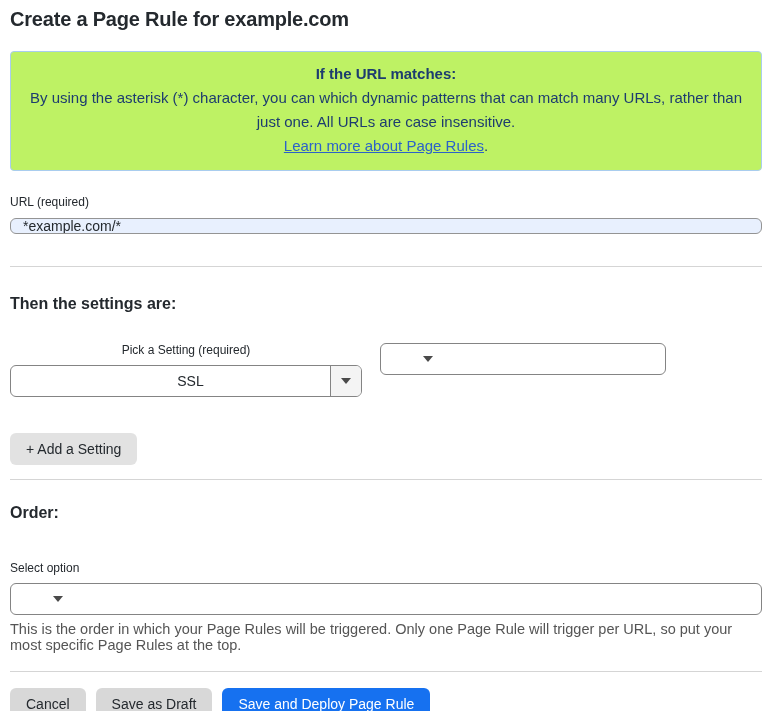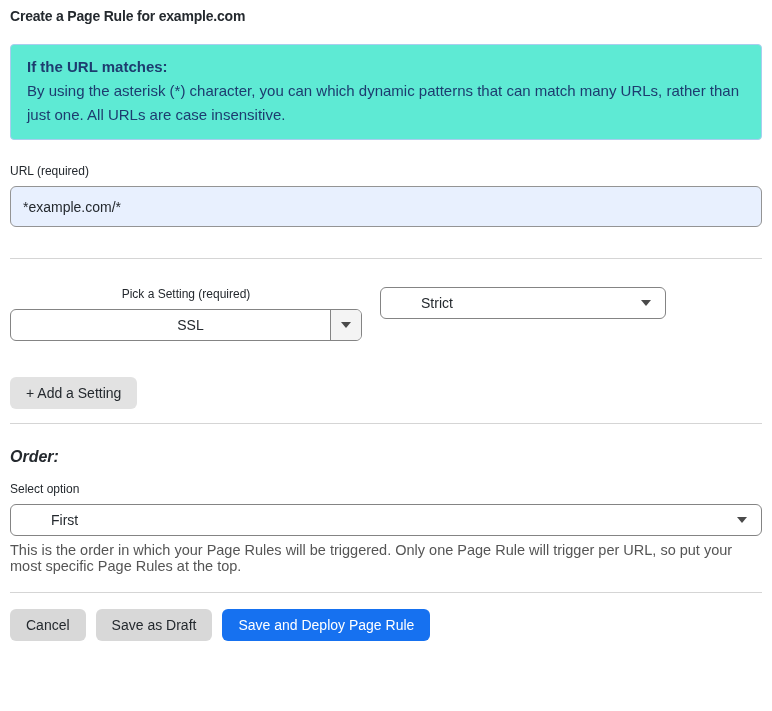--- a/index.html
+++ b/index.html
@@ -6,54 +6,55 @@
   html, body { background: #ffffff; }
   body {
     width: 772px;
     min-height: 711px;
     font-family: "Liberation Sans", sans-serif;
     color: #24292e;
   }
   .page { padding: 8px 10px 14px 10px; }
 
   .page-title {
-    font-size: 14px;
+    font-size: 20px;
     font-weight: 700;
     color: #24292e;
     letter-spacing: -0.2px;
     margin-bottom: 20px;
   }
 
   .info-box {
-    background: #5eead4;
+    background: #bef264;
     border: 1px solid #a9cdee;
     border-radius: 4px;
     padding: 10px 16px 12px 16px;
     font-size: 15px;
     line-height: 24px;
     color: #1d3c6f;
     margin-bottom: 24px;
+    text-align: center;
   }
   .info-box .info-heading { font-weight: 700; }
   .info-box a.info-link {
     color: #2b62c9;
     text-decoration: underline;
     cursor: pointer;
   }
   .info-box .info-link-suffix { color: #1d3c6f; }
 
   .field-label {
     font-size: 12px;
     color: #24292e;
     margin-bottom: 8px;
   }
 
   .url-input {
     width: 100%;
-    height: 41px;
+    height: 16px;
     background: #e8f0fe;
     border: 1px solid #949494;
     border-radius: 6px;
     padding: 0 12px;
     font-family: "Liberation Sans", sans-serif;
     font-size: 14px;
     color: #24292e;
     outline: none;
   }
 
@@ -65,21 +66,21 @@
   .divider-1 { margin-top: 31px; margin-bottom: 28px; }
   .divider-2 { margin-top: 14px; margin-bottom: 24px; }
   .divider-3 { margin-top: 18px; margin-bottom: 16px; }
 
   .section-heading {
     font-size: 16px;
     font-weight: 700;
     color: #24292e;
     margin-bottom: 30px;
   }
-  .section-heading.order { margin-bottom: 16px; font-style: italic; }
+  .section-heading.order { margin-bottom: 39px; }
 
   .selects-row { display: flex; gap: 18px; }
   .select-col-left { width: 352px; text-align: center; }
   .select-col-right { width: 286px; }
 
   .combo {
     height: 32px;
     border: 1px solid #848484;
     border-radius: 6px;
     background: #ffffff;
@@ -144,57 +145,59 @@
 </head>
 <body>
 
 <div class="page">
 
   <h1 class="page-title">Create a Page Rule for example.com</h1>
 
   <div class="info-box">
     <div class="info-heading">If the URL matches:</div>
     <div class="info-body">By using the asterisk (*) character, you can which dynamic patterns that can match many URLs, rather than just one. All URLs are case insensitive.</div>
+    <div>
+      <a class="info-link">Learn more about Page Rules</a><span class="info-link-suffix">.</span>
+    </div>
   </div>
 
   <div class="field-label">URL (required)</div>
   <input class="url-input" type="text" value="*example.com/*" style="">
 
   <hr class="divider divider-1">
 
+  <div class="section-heading">Then the settings are:</div>
 
   <div class="selects-row">
     <div class="select-col-left">
       <div class="field-label">Pick a Setting (required)</div>
       <div class="combo">
         <span class="combo-value">SSL</span>
         <span class="combo-arrow-seg">
             <span class="caret"></span>
           </span>
       </div>
     </div>
     <div class="select-col-right">
       <div class="combo">
-        <span class="combo-value">Strict</span>
         <span class="combo-arrow-plain">
             <span class="caret"></span>
           </span>
       </div>
     </div>
   </div>
 
   <button class="btn btn-light-gray">+ Add a Setting</button>
 
   <hr class="divider divider-2">
 
   <div class="section-heading order">Order:</div>
 
   <div class="field-label">Select option</div>
   <div class="combo">
-    <span class="combo-value">First</span>
     <span class="combo-arrow-plain">
         <span class="caret"></span>
       </span>
   </div>
 
   <div class="order-help">This is the order in which your Page Rules will be triggered. Only one Page Rule will trigger per URL, so put your most specific Page Rules at the top.</div>
 
   <hr class="divider divider-3">
 
   <div class="footer-actions">

